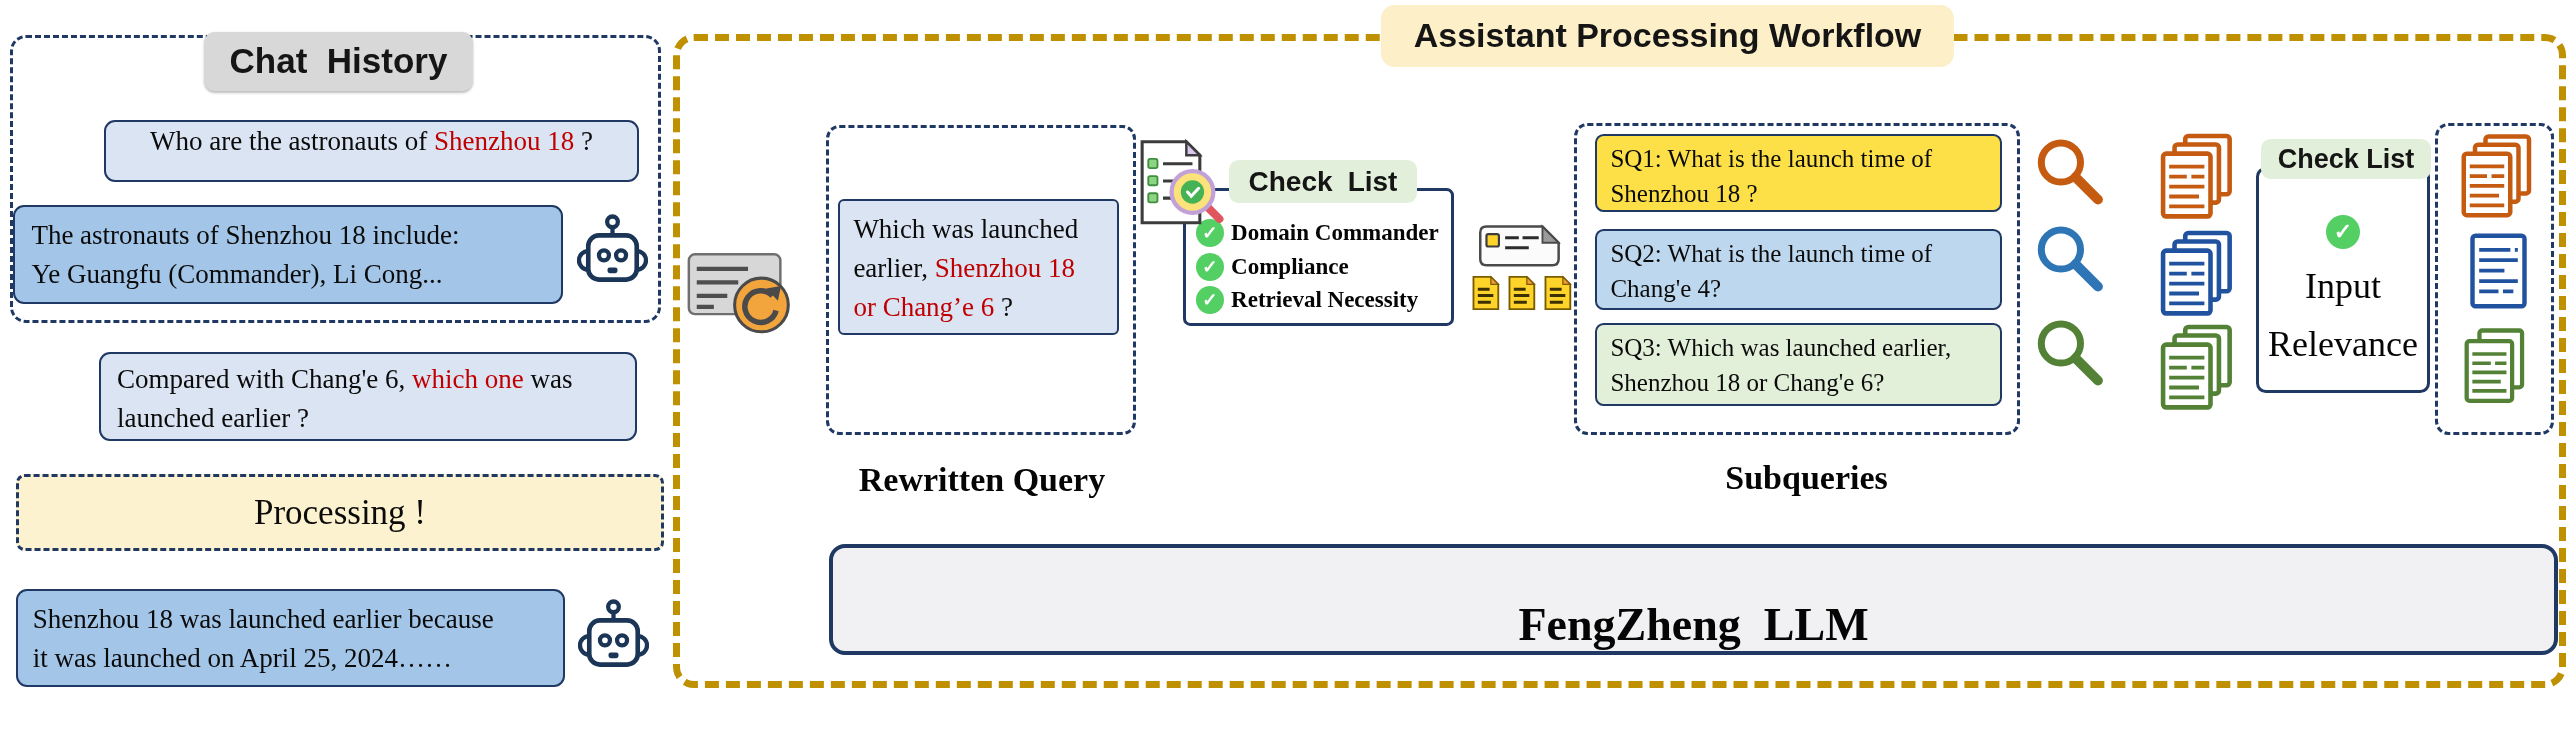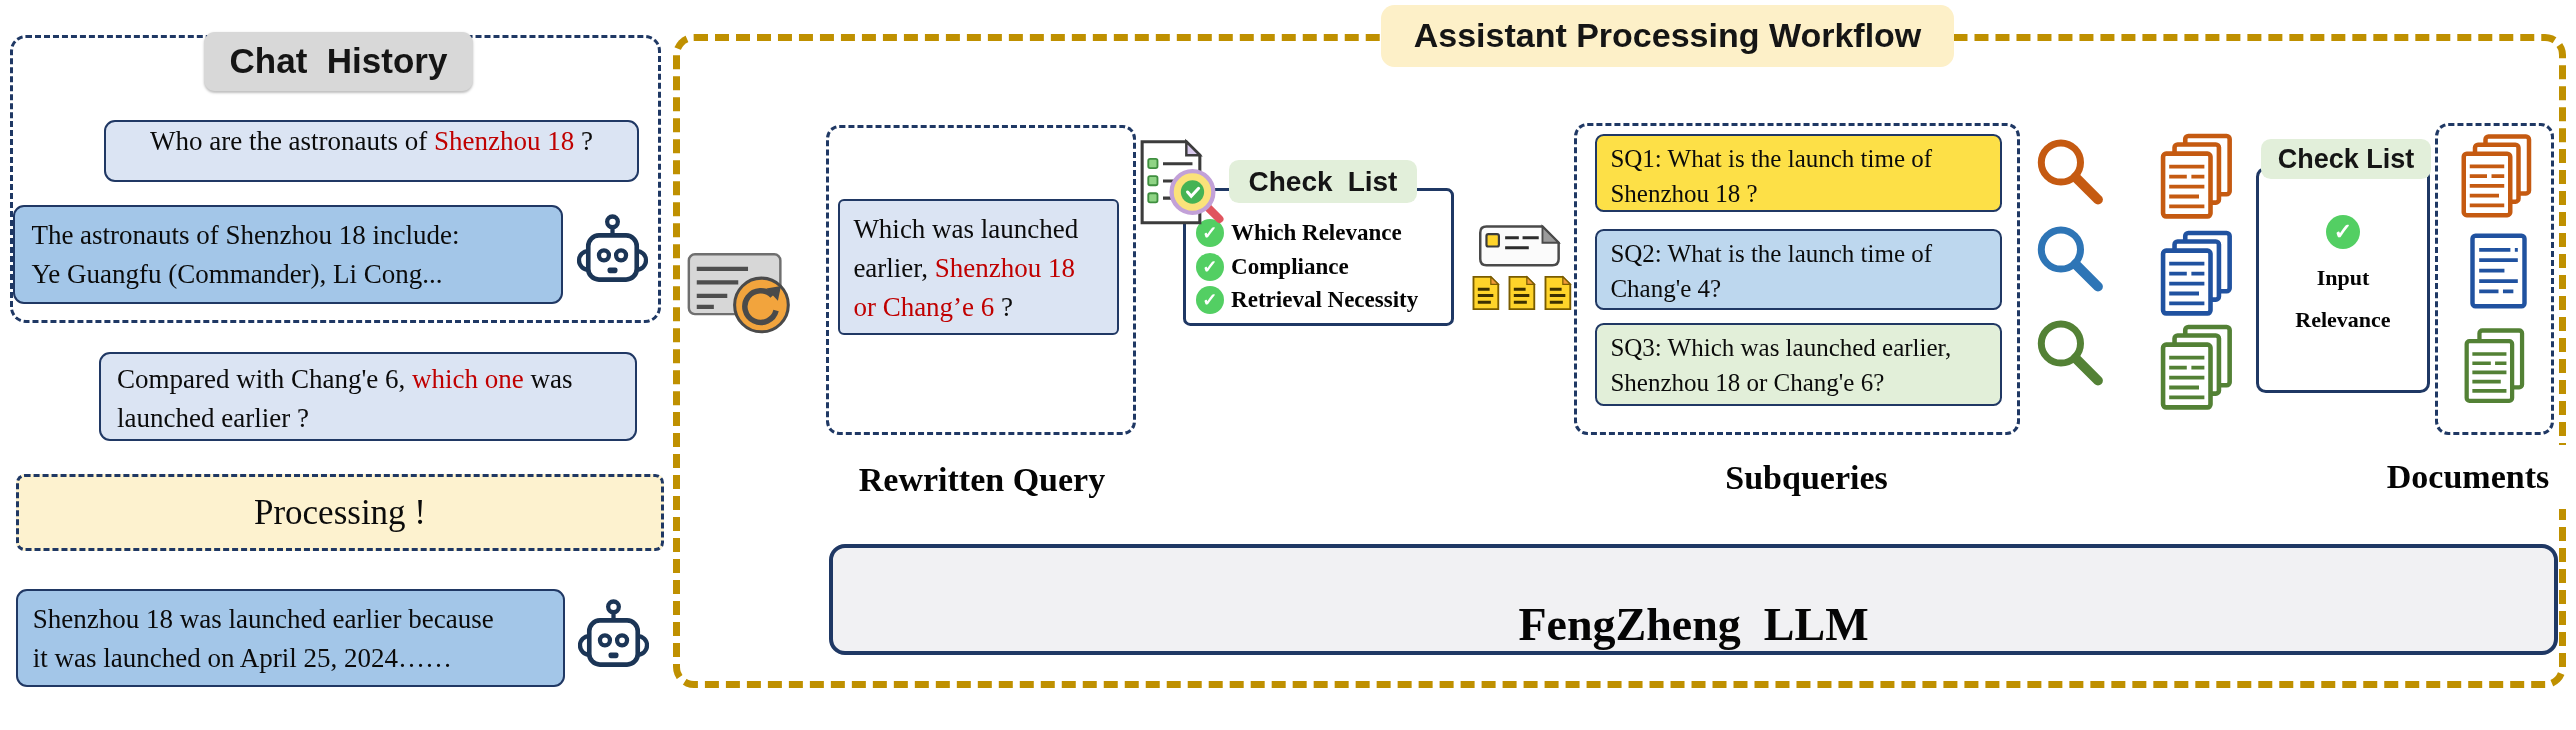--- a/index.html
+++ b/index.html
@@ -62,21 +62,21 @@
   .cl1-card { left:1183px; top:188px; width:271px; height:138px; border-radius:7.3px;
     display:flex; flex-direction:column; justify-content:flex-end; padding:0 0 8.6px 9.8px; gap:5.5px; }
   .cl1-row { display:flex; align-items:center; gap:7.3px; font-weight:bold; font-size:23px; color:#050505; }
   .check-circle { width:28px; height:28px; border-radius:50%; background:#53cf63; color:#fff;
     display:flex; align-items:center; justify-content:center; font-size:18.3px; font-weight:bold; flex:0 0 auto;
     font-family:"Liberation Sans", sans-serif; }
 
   .cl2-card { left:2256px; top:167px; width:174px; height:226px; border-radius:9.8px;
     display:flex; flex-direction:column; align-items:center; padding-top:45px; gap:16px; }
   .cl2-card .check-circle { width:34px; height:34px; font-size:22px; }
-  .cl2-line { font-weight:bold; font-size:22px; color:#050505; }
+  .cl2-line { font-weight:normal; font-size:36px; color:#050505; }
 
   .dispatch-icon { left:1479px; top:224px; width:84px; height:45px; }
   .yellow-docs { left:1471px; top:274px; width:104px; height:39px; display:flex; gap:4.9px; }
   .yellow-docs svg { width:31px; height:38px; }
 
   .sq-bubble { border:2.4px solid #203864; border-radius:8.6px; font-size:25px; line-height:35px;
     color:#0b0b0b; padding:4.9px 13.4px; }
   .sq1 { left:1595px; top:134px; width:407px; height:78px; background:#fde047; }
   .sq2 { left:1595px; top:229px; width:407px; height:81px; background:#bdd7ee; }
   .sq3 { left:1595px; top:323px; width:407px; height:83px; background:#e2efd9; }
@@ -198,21 +198,21 @@
     <path d="M44 42 H92 M44 70 H86 M44 98 H60" stroke="#3c3c3c" stroke-width="5"></path>
     <line x1="117" y1="113" x2="136" y2="132" stroke="#e0555e" stroke-width="13" stroke-linecap="round"></line>
     <circle cx="92" cy="88" r="34" fill="#fbe27a" stroke="#c2a1d8" stroke-width="7"></circle>
     <circle cx="92" cy="88" r="19" fill="#45b354"></circle>
     <path d="M84 88 l6 7 l12 -13" stroke="#fff" stroke-width="5" fill="none" stroke-linecap="round"></path>
   </svg>
   <div class="abs cl-header cl1-header">Check List</div>
   <div class="abs cl-card cl1-card">
     <div class="cl1-row">
       <span class="check-circle">✓</span>
-      <span>Which Relevance</span>
+      <span>Domain Commander</span>
     </div>
     <div class="cl1-row">
       <span class="check-circle">✓</span>
       <span>Compliance</span>
     </div>
     <div class="cl1-row">
       <span class="check-circle">✓</span>
       <span>Retrieval Necessity</span>
     </div>
   </div>
@@ -286,21 +286,20 @@
   <div class="abs navy-dashed doc-dashed"></div>
   <svg class="abs rdoc-o" viewBox="0 0 100 115">
       <use href="#sym-stack3"></use>
     </svg>
   <svg class="abs rdoc-b" viewBox="0 0 80 105">
       <use href="#sym-stack1"></use>
     </svg>
   <svg class="abs rdoc-g" viewBox="0 0 100 110">
       <use href="#sym-stack2"></use>
     </svg>
-  <div class="abs white-label doc-label">Documents</div>
 
   <div class="abs llm-bar">
     <svg class="robot-svg robot" viewBox="0 0 100 115">
         <use href="#sym-robot"></use>
       </svg>
     <span class="llm-name">FengZheng  LLM</span>
   </div>
 
 </div>
 

